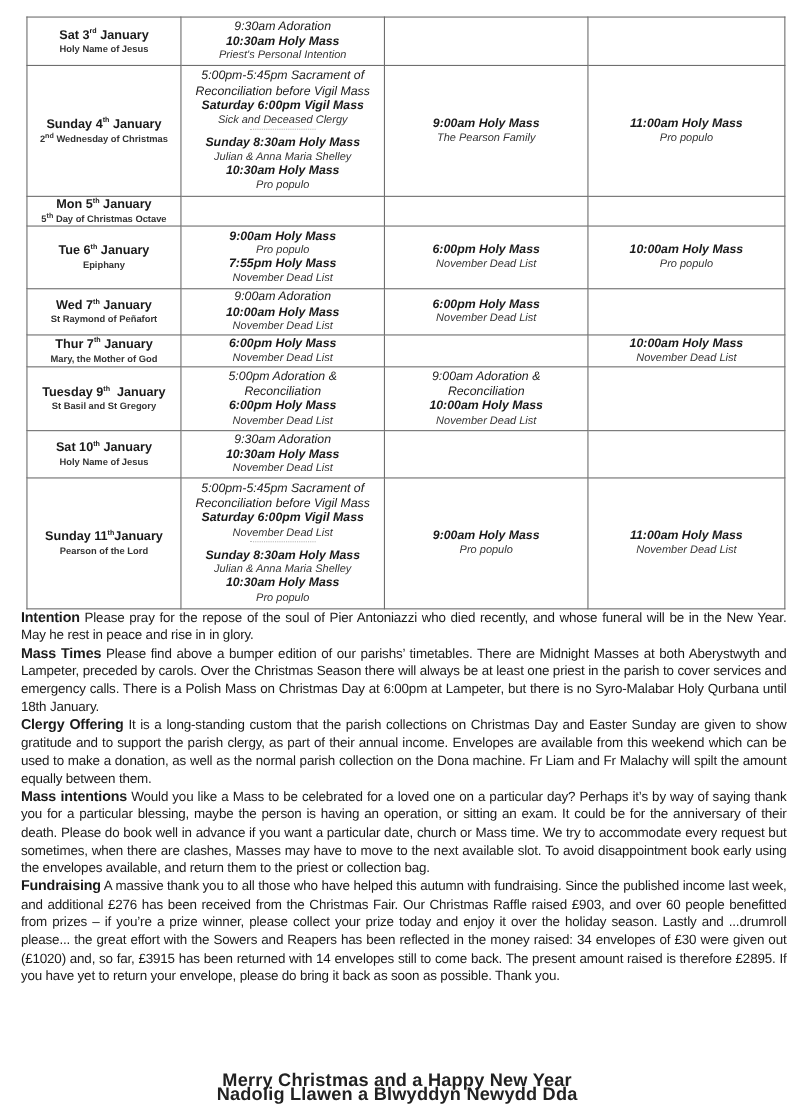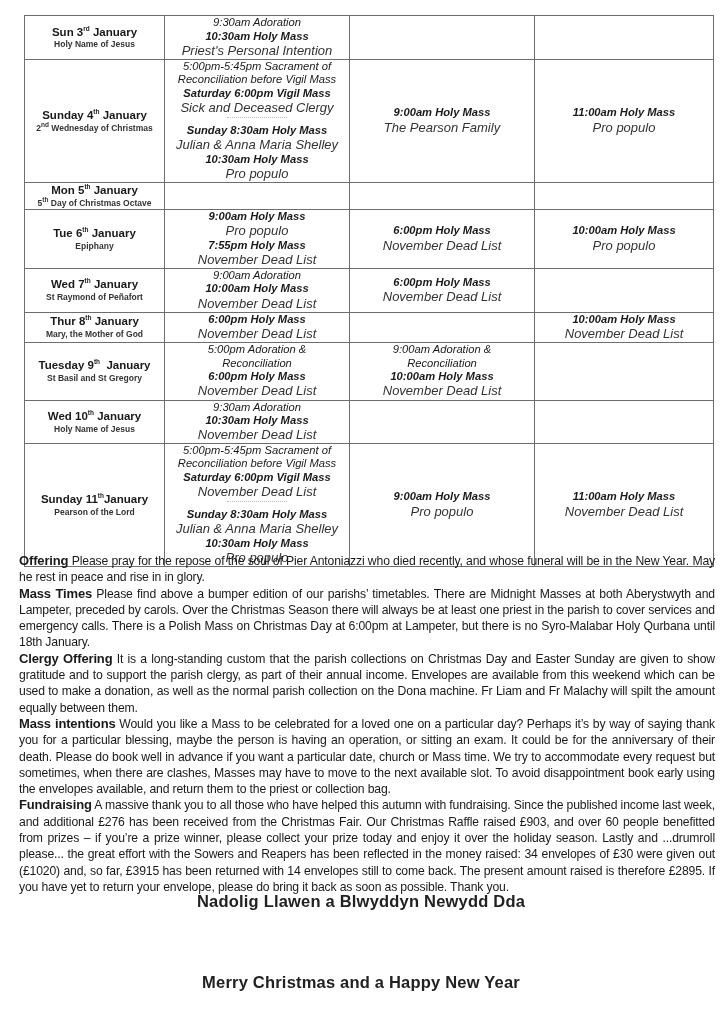--- a/index.html
+++ b/index.html
@@ -8,21 +8,21 @@
   table.sched { position:absolute; left:24px; top:15px; width:689px;
          border-collapse:collapse; table-layout:fixed; }
   table.sched td { border:1.5px solid #6e6e6e; text-align:center; vertical-align:middle;
          padding:0 2px; line-height:1.2; }
   col.c0 { width:140px; } col.c1 { width:185px; } col.c2 { width:185px; } col.c3 { width:179px; }
   .day { font-weight:bold; font-size:11.5px; display:block; }
   .feast { font-size:8.5px; display:block; color:#333;font-weight:bold; }
   .e { display:block;font-style:italic; }
   .e.plain { font-size:11.2px; }
   .e.bold { font-size:11.2px; font-weight:bold; }
-  .e.small { font-size:13px; color:#333; }
+  .e.small { font-size:10px; color:#333; }
   .e.sep { height:5px; border-top:1px dotted #bbb; width:60px; margin:1px auto 1px auto; }
   sup { font-size:6.5px; line-height:0; }
   .notices { position:absolute; left:19px; top:553px; width:696px;
          font-family:"Liberation Sans", sans-serif; font-size:12.2px; line-height:16.3px;
          text-align:justify; letter-spacing:-0.15px; }
   .notices p { margin:0; }
   .notices .head { font-weight:bold; font-size:13px; }
   .greeting { position:absolute; left:0; width:722px; text-align:center; font-weight:bold;
          font-size:16.5px; color:#222; letter-spacing:0.2px; }
 </style>
@@ -32,21 +32,21 @@
 <table class="sched">
   <colgroup>
       <col class="c0">
       <col class="c1">
       <col class="c2">
       <col class="c3">
     </colgroup>
   <tbody id="sched-body">
       <tr style="height: 44px;">
         <td>
-          <span class="day"><span>Sun 3</span><sup>rd</sup><span style="white-space: pre;"> January</span></span>
+          <span class="day"><span>Sat 3</span><sup>rd</sup><span style="white-space: pre;"> January</span></span>
           <span class="feast"><span>Holy Name of Jesus</span></span>
         </td>
         <td>
           <span class="e plain">9:30am Adoration</span>
           <span class="e bold">10:30am Holy Mass</span>
           <span class="e small">Priest's Personal Intention</span>
         </td>
         <td></td>
         <td></td>
       </tr>
@@ -115,21 +115,21 @@
           <span class="e small">November Dead List</span>
         </td>
         <td>
           <span class="e bold">6:00pm Holy Mass</span>
           <span class="e small">November Dead List</span>
         </td>
         <td></td>
       </tr>
       <tr style="height: 29px;">
         <td>
-          <span class="day"><span>Thur 8</span><sup>th</sup><span style="white-space: pre;"> January</span></span>
+          <span class="day"><span>Thur 7</span><sup>th</sup><span style="white-space: pre;"> January</span></span>
           <span class="feast"><span>Mary, the Mother of God</span></span>
         </td>
         <td>
           <span class="e bold">6:00pm Holy Mass</span>
           <span class="e small">November Dead List</span>
         </td>
         <td></td>
         <td>
           <span class="e bold">10:00am Holy Mass</span>
           <span class="e small">November Dead List</span>
@@ -149,21 +149,21 @@
         <td>
           <span class="e plain">9:00am Adoration &amp;</span>
           <span class="e plain">Reconciliation</span>
           <span class="e bold">10:00am Holy Mass</span>
           <span class="e small">November Dead List</span>
         </td>
         <td></td>
       </tr>
       <tr style="height: 43px;">
         <td>
-          <span class="day"><span>Wed 10</span><sup>th</sup><span style="white-space: pre;"> January</span></span>
+          <span class="day"><span>Sat 10</span><sup>th</sup><span style="white-space: pre;"> January</span></span>
           <span class="feast"><span>Holy Name of Jesus</span></span>
         </td>
         <td>
           <span class="e plain">9:30am Adoration</span>
           <span class="e bold">10:30am Holy Mass</span>
           <span class="e small">November Dead List</span>
         </td>
         <td></td>
         <td></td>
       </tr>
@@ -189,21 +189,21 @@
         </td>
         <td>
           <span class="e bold">11:00am Holy Mass</span>
           <span class="e small">November Dead List</span>
         </td>
       </tr>
     </tbody>
 </table>
 
 <div class="notices" id="notices">
-    <p><span class="head">Offering</span><span> Please pray for the repose of the soul of Pier Antoniazzi who died recently, and whose funeral will be in the New Year. May he rest in peace and rise in in glory.</span></p>
+    <p><span class="head">Intention</span><span> Please pray for the repose of the soul of Pier Antoniazzi who died recently, and whose funeral will be in the New Year. May he rest in peace and rise in in glory.</span></p>
     <p><span class="head">Mass Times</span><span> Please find above a bumper edition of our parishs’ timetables. There are Midnight Masses at both Aberystwyth and Lampeter, preceded by carols. Over the Christmas Season there will always be at least one priest in the parish to cover services and emergency calls. There is a Polish Mass on Christmas Day at 6:00pm at Lampeter, but there is no Syro-Malabar Holy Qurbana until 18th January.</span></p>
     <p><span class="head">Clergy Offering</span><span> It is a long-standing custom that the parish collections on Christmas Day and Easter Sunday are given to show gratitude and to support the parish clergy, as part of their annual income. Envelopes are available from this weekend which can be used to make a donation, as well as the normal parish collection on the Dona machine. Fr Liam and Fr Malachy will spilt the amount equally between them.</span></p>
     <p><span class="head">Mass intentions</span><span> Would you like a Mass to be celebrated for a loved one on a particular day? Perhaps it’s by way of saying thank you for a particular blessing, maybe the person is having an operation, or sitting an exam. It could be for the anniversary of their death. Please do book well in advance if you want a particular date, church or Mass time. We try to accommodate every request but sometimes, when there are clashes, Masses may have to move to the next available slot. To avoid disappointment book early using the envelopes available, and return them to the priest or collection bag.</span></p>
     <p><span class="head">Fundraising</span><span> A massive thank you to all those who have helped this autumn with fundraising. Since the published income last week, and additional £276 has been received from the Christmas Fair. Our Christmas Raffle raised £903, and over 60 people benefitted from prizes – if you’re a prize winner, please collect your prize today and enjoy it over the holiday season. Lastly and ...drumroll please... the great effort with the Sowers and Reapers has been reflected in the money raised: 34 envelopes of £30 were given out (£1020) and, so far, £3915 has been returned with 14 envelopes still to come back. The present amount raised is therefore £2895. If you have yet to return your envelope, please do bring it back as soon as possible. Thank you.</span></p>
   </div>
 
-<div class="greeting" style="top:892px;">Nadolig Llawen a Blwyddyn Newydd Dda</div>
+<div class="greeting" style="top:986px;">Nadolig Llawen a Blwyddyn Newydd Dda</div>
 <div class="greeting" style="top:973px;">Merry Christmas and a Happy New Year</div>
 
 </body></html>

